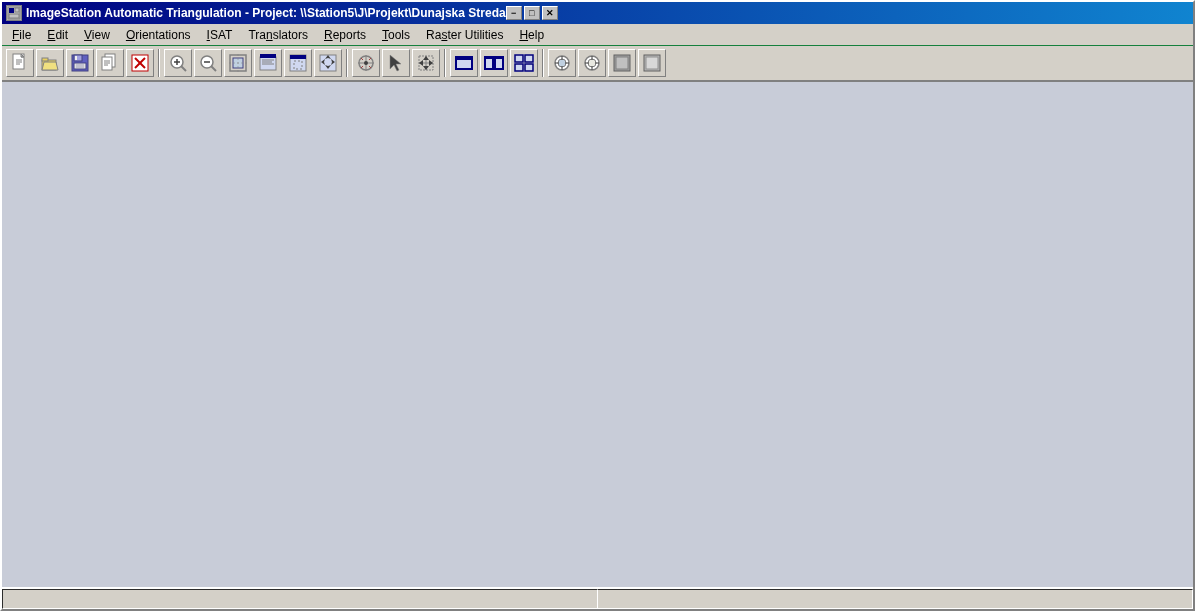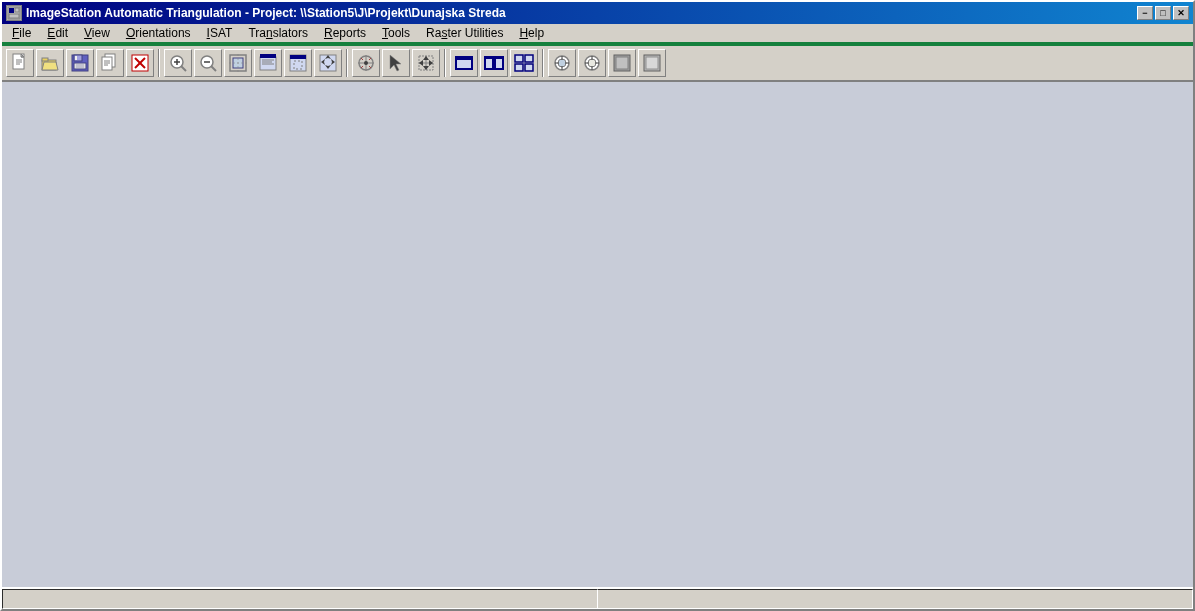--- a/index.html
+++ b/index.html
@@ -28,21 +28,20 @@
       flex-direction: column;
     }
 
     
     .title-bar {
       background: linear-gradient(to right, #000080, #1084d0);
       color: white;
       height: 22px;
       display: flex;
       align-items: center;
-      justify-content: space-between;
       padding: 0 4px;
       flex-shrink: 0;
     }
 
     .title-bar-left {
       display: flex;
       align-items: center;
       gap: 4px;
     }
 
@@ -89,21 +88,21 @@
       font-weight: bold;
     }
 
     
     .menu-bar {
       background: #d4d0c8;
       height: 22px;
       display: flex;
       align-items: center;
       padding: 0 2px;
-      border-bottom: 4px solid #15803d;
+      border-bottom: 1px solid #15803d;
       flex-shrink: 0;
     }
 
     .menu-item {
       padding: 2px 8px;
       font-size: 12px;
       color: #000000;
       cursor: pointer;
       white-space: nowrap;
       height: 20px;

